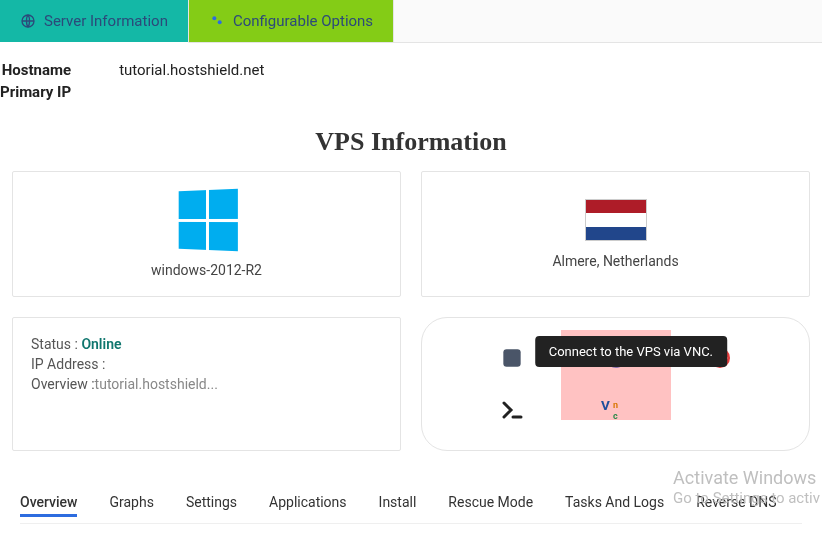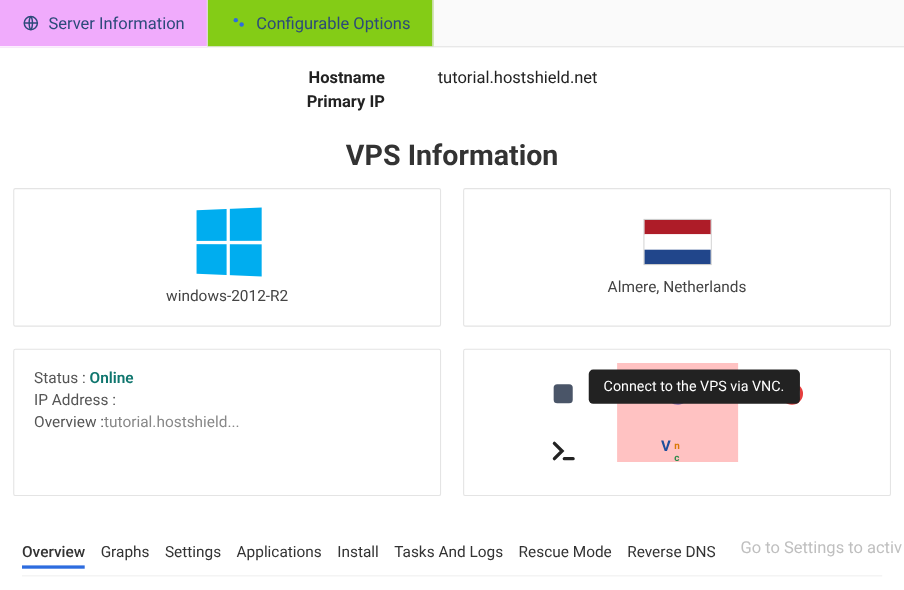--- a/index.html
+++ b/index.html
@@ -22,46 +22,47 @@
     align-items: center;
     gap: 8px;
     padding: 12px 20px;
     font-size: 15px;
     color: #2c4a7a;
     cursor: pointer;
     background: #84cc16;
     border-right: 1px solid #e4e4e4;
   }
   .tab-top.active {
-    background: #f0abfc;
+    background: #14b8a6;
     border-bottom: 1px solid #fff;
     margin-bottom: -1px;
   }
   .tab-top .ic { width: 16px; height: 16px; display:inline-flex; align-items:center; justify-content:center;}
   .info-block {
     padding: 18px 0 8px 0;
     display: flex;
-    justify-content: center;
+    justify-content: flex-start;
   }
   .info-grid {
     display: grid;
     grid-template-columns: auto auto;
     column-gap: 24px;
     row-gap: 4px;
     font-size: 15px;
     color: #222;
   }
   .info-grid .k { font-weight: 700; text-align: right; }
   .info-grid .v { font-weight: 400; margin-left: 24px; }
   h2.section-title {
     text-align: center;
     font-size: 26px;
     font-weight: 700;
     color: #333;
     margin: 18px 0 14px 0;
+    font-family: Liberation Serif, serif;
   }
   .cards {
     display: grid;
     grid-template-columns: 1fr 1fr;
     gap: 20px;
     padding: 0 12px;
   }
   .card {
     border: 1px solid #e4e4e4;
     border-radius: 2px;
@@ -118,21 +119,21 @@
     left: 50%;
     transform: translateX(-42%);
     z-index: 5;
   }
   .bottom-tabs {
     position: absolute;
     bottom: 12px;
     left: 20px;
     right: 20px;
     display: flex;
-    gap: 14px;
+    gap: 32px;
     font-size: 14px;
     color: #333;
     border-bottom: 1px solid #efefef;
     padding-bottom: 6px;
   }
   .bottom-tabs .bt { cursor:pointer; padding-bottom:4px;}
   .bottom-tabs .bt.active { border-bottom: 3px solid #2d6cdf; font-weight:500;}
   .watermark {
     position:absolute; right:2px; bottom:28px; text-align:left; color:#bfbfbf; font-size:15px; line-height:1.25; pointer-events:none;
   }
@@ -202,21 +203,21 @@
     </div>
     <div class="line">
       <b>IP Address :</b>
       <span></span>
     </div>
     <div class="line">
       <b>Overview :</b><span>tutorial.hostshield...</span>
     </div>
   </div>
 
-  <div class="card" style="justify-content:center;">
+  <div class="card" style="justify-content:center;border-radius:26px;">
     <div class="highlight-box"></div>
     <div class="tooltip">Connect to the VPS via VNC.</div>
     <div class="action-icons">
       <div class="ic-btn">
         <svg width="26" height="26" viewBox="0 0 24 24">
             <rect x="4" y="4" width="16" height="16" rx="3" fill="#4a5568"></rect>
           </svg>
       </div>
       <div class="ic-btn">
         <svg width="26" height="26" viewBox="0 0 24 24" fill="none" stroke="#2d6cdf" stroke-width="2.5">
@@ -247,20 +248,21 @@
     </div>
   </div>
 </div>
 
 <div class="bottom-tabs">
   <div class="bt active">Overview</div>
   <div class="bt">Graphs</div>
   <div class="bt">Settings</div>
   <div class="bt">Applications</div>
   <div class="bt">Install</div>
+  <div class="bt">Rescue Mode</div>
   <div class="bt">Tasks And Logs</div>
-  <div class="bt">Rescue Mode</div>
   <div class="bt">Reverse DNS</div>
 </div>
 
 <div class="watermark">
+  <div class="l1">Activate Windows</div>
   <div>Go to Settings to activ</div>
 </div>
 
 </body></html>

